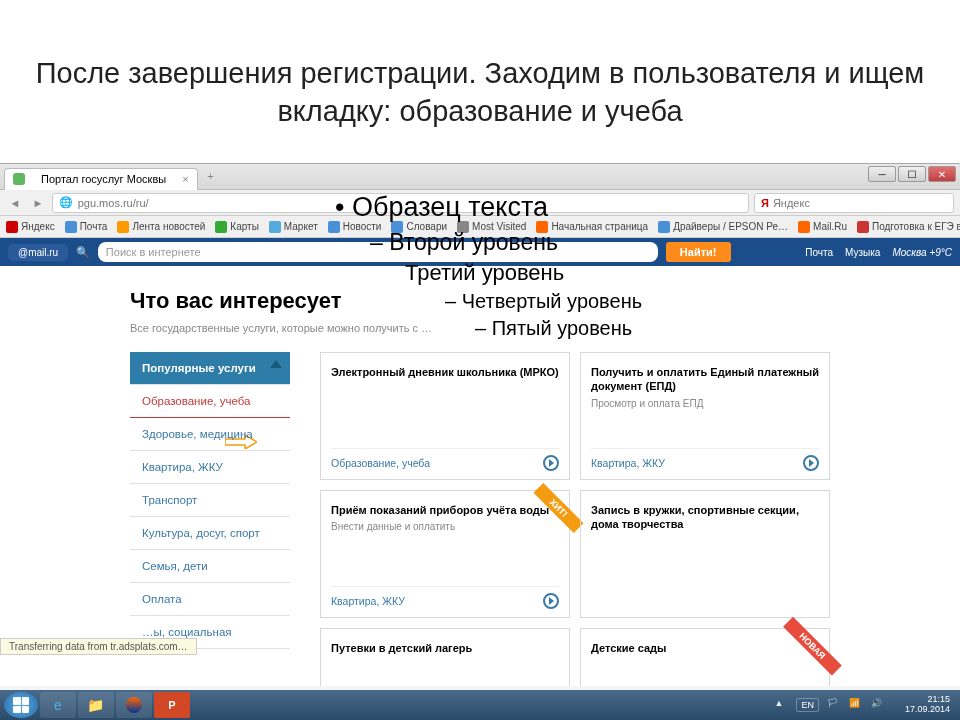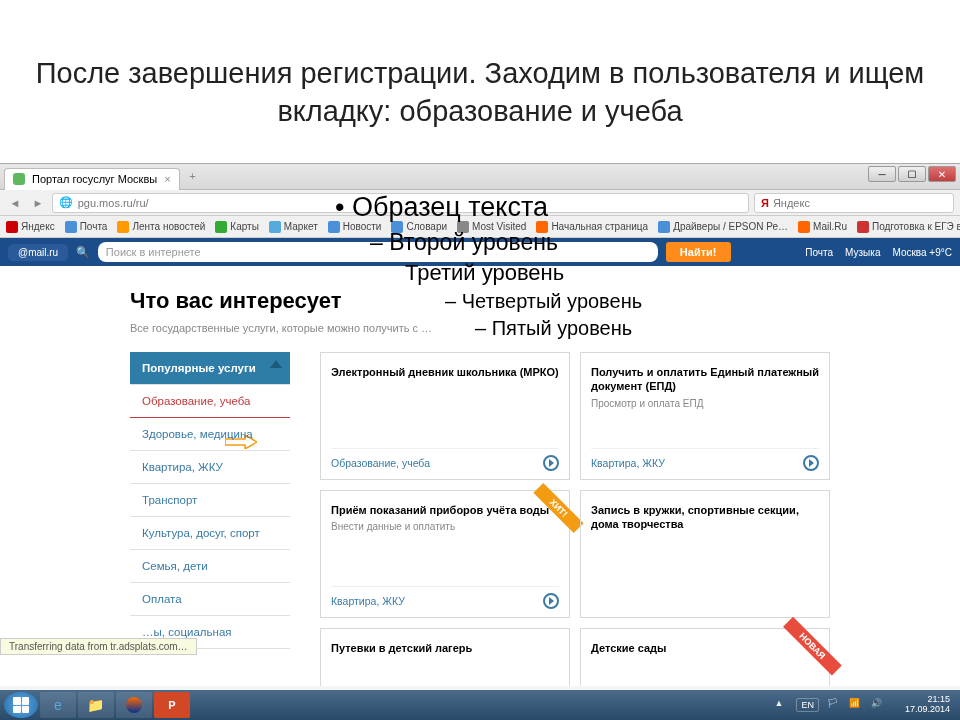--- a/index.html
+++ b/index.html
@@ -7,41 +7,41 @@
 .slide-title{text-align:center;font-size:29px;color:#222;padding:55px 30px 20px;font-weight:normal;line-height:1.3;}
 .outline{position:absolute;left:335px;top:192px;font-size:23px;color:#000;z-index:50;}
 .outline .l1{font-size:27px;margin-bottom:6px;}
 .outline .l1::before{content:"• ";}
 .outline .l2{margin-left:35px;font-size:23px;margin-bottom:4px;}
 .outline .l3{margin-left:70px;font-size:22px;margin-bottom:4px;}
 .outline .l4{margin-left:110px;font-size:20px;margin-bottom:4px;}
 .outline .l5{margin-left:140px;font-size:20px;}
 .browser{position:absolute;top:163px;left:0;width:960px;height:528px;background:#f5f5f5;border-top:1px solid #aaa;}
 .tabbar{height:26px;background:linear-gradient(#e8e8e8,#d8d8d8);display:flex;align-items:center;font-size:11px;border-bottom:1px solid #bbb;}
-.tab{background:#fff;height:22px;margin:4px 0 0 4px;padding:3px 8px;border-radius:4px 4px 0 0;display:flex;align-items:center;gap:7px;border:1px solid #bbb;border-bottom:none;}
+.tab{background:#fff;height:22px;margin:4px 0 0 4px;padding:3px 8px;border-radius:4px 4px 0 0;display:flex;align-items:center;gap:16px;border:1px solid #bbb;border-bottom:none;}
 .tab-fav{width:12px;height:12px;border-radius:3px;background:#5fb85f;}
 .tab-close{color:#888;font-size:11px;cursor:pointer;}
 .tab-add{width:18px;height:18px;text-align:center;color:#888;margin-left:4px;margin-top:4px;}
 .winbtns{position:absolute;right:4px;top:2px;display:flex;}
 .winbtn{width:28px;height:16px;font-size:10px;text-align:center;line-height:16px;background:linear-gradient(#f0f0f0,#d0d0d0);border:1px solid #999;border-radius:2px;margin-left:2px;}
 .winbtn.close{background:linear-gradient(#e07070,#c04040);color:#fff;}
 .addrbar{height:26px;background:#f0f0f0;display:flex;align-items:center;padding:0 6px;gap:5px;font-size:11px;border-bottom:1px solid #ccc;}
 .navbtn{width:18px;height:18px;color:#888;text-align:center;line-height:18px;cursor:pointer;}
 .url{flex:1;background:#fff;border:1px solid #ccc;border-radius:3px;height:20px;padding:0 6px;display:flex;align-items:center;gap:5px;color:#777;}
 .searchbox{width:200px;background:#fff;border:1px solid #ccc;border-radius:3px;height:20px;padding:0 6px;display:flex;align-items:center;gap:4px;color:#777;}
 .bookbar{height:22px;background:#f0f0f0;display:flex;align-items:center;padding:0 6px;gap:10px;font-size:10px;color:#444;border-bottom:1px solid #ccc;overflow:hidden;white-space:nowrap;}
 .bm{display:flex;align-items:center;gap:3px;cursor:pointer;flex-shrink:0;}
 .bm-ico{width:12px;height:12px;background:#4a90d9;border-radius:2px;}
 .mailbar{height:28px;background:#1a4d8a;display:flex;align-items:center;padding:0 8px;gap:8px;font-size:11px;}
 .mailico{background:#2a5a99;color:#fff;padding:3px 10px;border-radius:5px;font-size:10px;}
 .mailsearch{flex:1;max-width:560px;background:#fff;border-radius:8px;height:20px;padding:0 8px;display:flex;align-items:center;color:#999;}
 .findbtn{background:#ff8c1a;color:#fff;padding:4px 14px;border-radius:3px;font-size:11px;font-weight:bold;}
 .maillinks{display:flex;gap:12px;color:#fff;font-size:10px;margin-left:auto;align-items:center;}
 .maillinks span{white-space:nowrap;}
-.weather{color:#fff;}
+.weather{color:#fff;font-style:italic;}
 .page{background:#fff;height:420px;overflow:hidden;position:relative;}
 .page-inner{padding:22px 130px 0 130px;}
 .page-h1{font-size:22px;font-weight:bold;color:#000;margin-bottom:8px;}
 .page-sub{font-size:11px;color:#888;margin-bottom:18px;}
 .content-row{display:flex;gap:30px;}
 .sidebar{width:160px;}
 .sb-item{padding:10px 12px;font-size:11.5px;border-bottom:1px solid #e0e0e0;color:#3a7aa5;cursor:pointer;position:relative;}
 .sb-item.active{background:#2d7da8;color:#fff;font-weight:bold;}
 .sb-item.active::after{content:"";position:absolute;right:8px;top:8px;width:0;height:0;border-left:6px solid transparent;border-right:6px solid transparent;border-bottom:8px solid #1a5a7a;}
 .sb-item.selected{color:#c23a3a;border-bottom:1px solid #c23a3a;}

